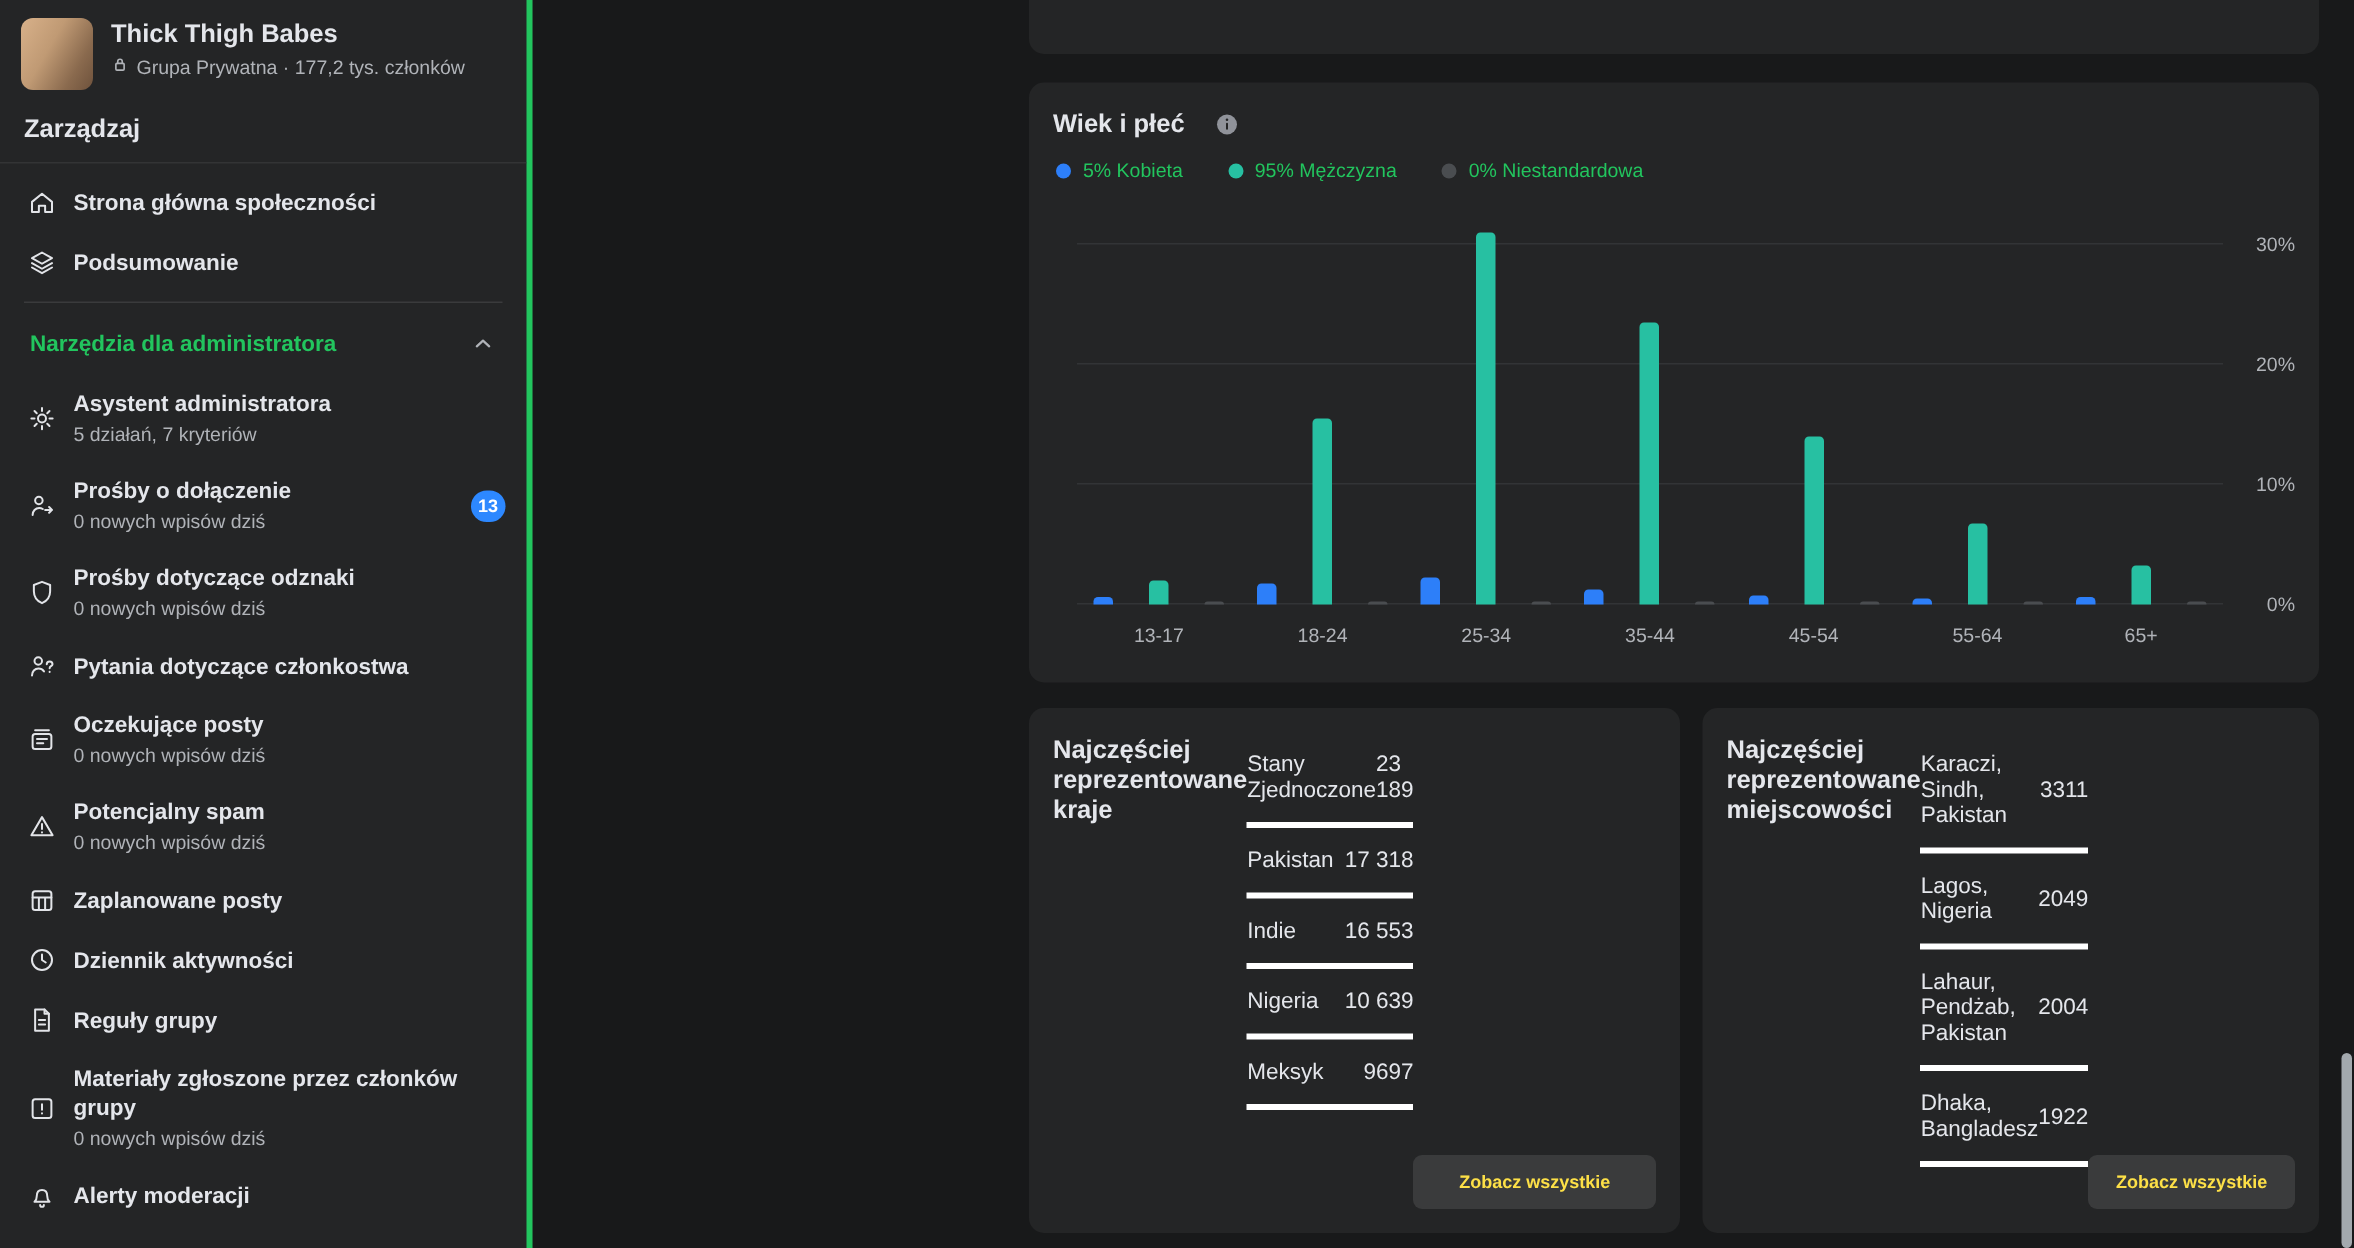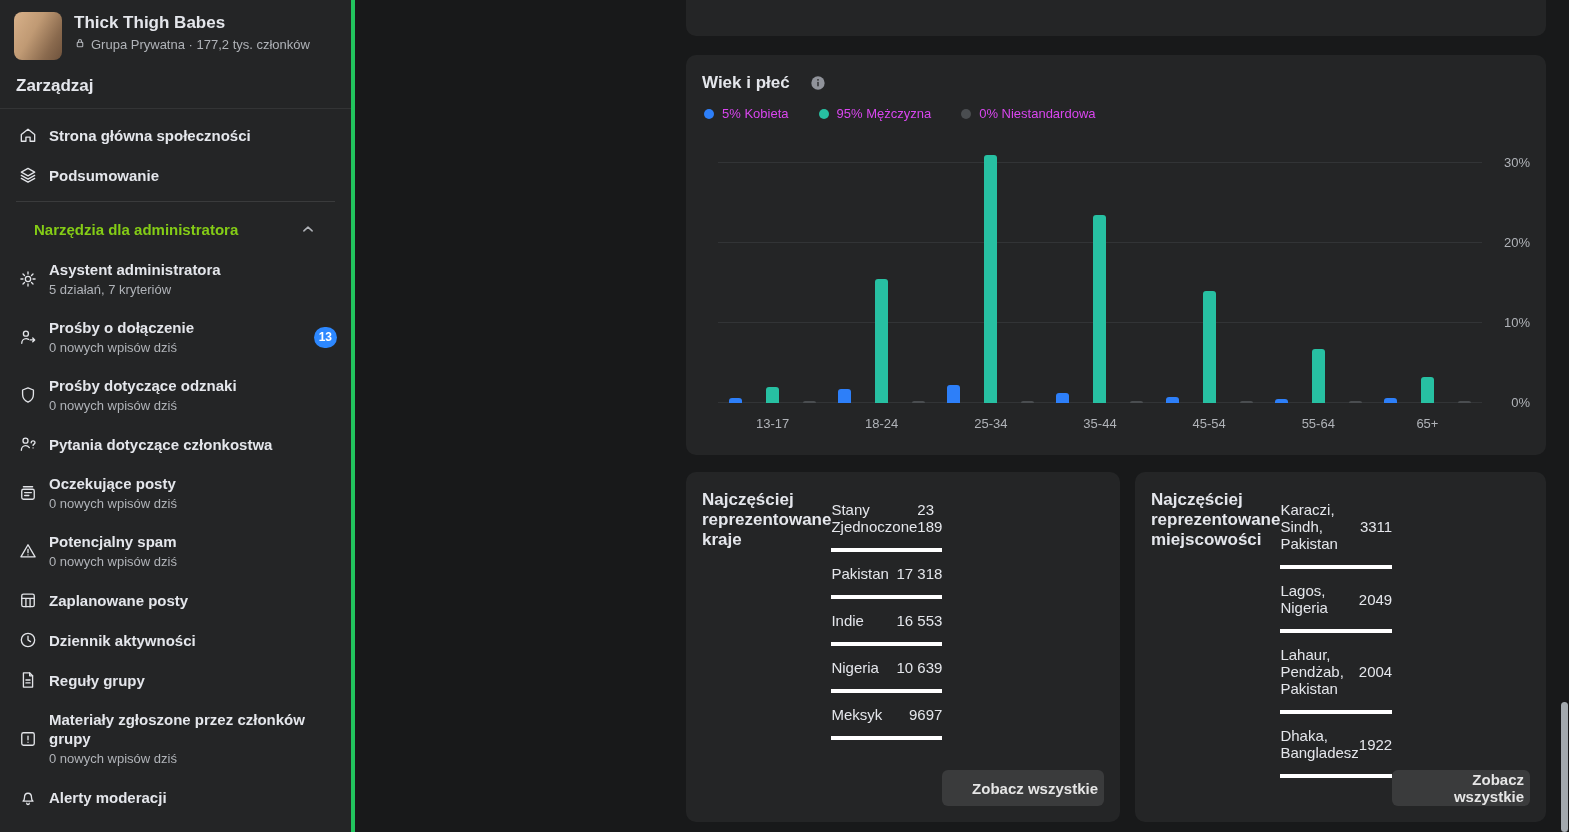--- a/index.html
+++ b/index.html
@@ -31,55 +31,55 @@
   .nav-label { font-size:15px; font-weight:600; line-height:19px; color:#e4e6eb; }
   .nav-sublabel { font-size:13px; color:#b0b3b8; line-height:17px; margin-top:2px; }
   .badge {
     margin-left:auto; background:#2d88ff; color:#fff; min-width:21px; height:21px;
     border-radius:11px; font-size:12px; font-weight:700;
     display:flex; align-items:center; justify-content:center; padding:0 5px; flex:none;
   }
   .section-divider { height:1px; background:#3a3b3c; margin:6px 16px; }
   .section-header {
     display:flex; align-items:center; justify-content:space-between;
-    padding:12px 34px; font-size:15px; font-weight:600; color:#84cc16; cursor:pointer;
+    padding:12px 20px; font-size:15px; font-weight:600; color:#22c55e; cursor:pointer;
   }
   .section-header svg { width:18px; height:18px; stroke:#b0b3b8; stroke-width:2; fill:none; stroke-linecap:round; stroke-linejoin:round; }
   .lock-icon svg { width:12px; height:12px; stroke:#b0b3b8; stroke-width:2.2; fill:none; stroke-linecap:round; stroke-linejoin:round; }
   
   .main { position:absolute; left:356px; top:0; right:0; height:832px; }
   .content-col { margin-left:330px; width:860px; display:flex; flex-direction:column; }
   .card { background:#242526; border-radius:10px; padding:16px; }
   .prev-card-bottom { width:860px; height:36px; background:#242526; border-radius:0 0 10px 10px; }
   .chart-card { margin-top:19px; height:400px; }
   .chart-title-row { display:flex; align-items:center; gap:20px; padding-top:2px; }
   .chart-title { font-size:17px; font-weight:700; margin:0; }
   .info-icon { display:flex; cursor:pointer; }
   .legend { display:flex; gap:30px; margin-top:13px; padding-left:2px; }
-  .legend-item { display:flex; align-items:center; gap:8px; font-size:13px; color:#d946ef; }
+  .legend-item { display:flex; align-items:center; gap:8px; font-size:13px; color:#22c55e; }
   .legend-dot { width:10px; height:10px; border-radius:50%; background:#666; flex:none; }
   .plot-wrap { position:relative; margin:32px 48px 0 16px; height:250px; }
   .gridline { position:absolute; left:0; right:0; height:1px; background:#323436; }
   .tick-label { position:absolute; right:-48px; width:44px; text-align:right; font-size:13px; color:#b0b3b8; line-height:18px; }
   .groups { position:absolute; left:0; right:0; top:0; bottom:0; display:flex; justify-content:space-around; align-items:flex-end; }
   .bar-group { position:relative; display:flex; align-items:flex-end; gap:24px; height:100%; }
   .bar { width:13px; border-radius:3px 3px 0 0; }
   .cat-label { position:absolute; top:calc(100% + 13px); left:50%; transform:translateX(-50%); font-size:13px; color:#b0b3b8; white-space:nowrap; }
   
   .cards-row { display:grid; grid-template-columns:434px 411px; gap:15px; margin-top:17px; }
   .list-card { height:350px; display:flex; flex-direction:row; }
   .list-title { font-size:17px; font-weight:700; margin:2px 0 4px; }
   .data-rows { display:flex; flex-direction:column; }
   .data-row { display:flex; justify-content:space-between; align-items:center; padding:13px 0; border-bottom:4px solid #ffffff; font-size:15px; }
   .row-name { color:#e4e6eb; }
   .row-value { color:#e4e6eb; }
   .see-all-btn {
     margin-top:auto; height:36px; width:100%; border:none; border-radius:6px;
-    background:#3a3b3c; color:#e5e5e5; font-size:15px; font-weight:600;
-    font-family:"Liberation Sans", sans-serif; cursor:pointer;text-align:right;
+    background:#3a3b3c; color:#fde047; font-size:12px; font-weight:600;
+    font-family:"Liberation Sans", sans-serif; cursor:pointer;
   }
   
   .page-scroll-thumb { position:absolute; right:1px; top:702px; width:7px; height:130px; background:#a3a9ae; border-radius:4px; cursor:pointer; }
 </style>
 </head>
 <body>
 
 <aside class="sidebar">
   <div class="group-header">
     <div class="avatar"></div>

